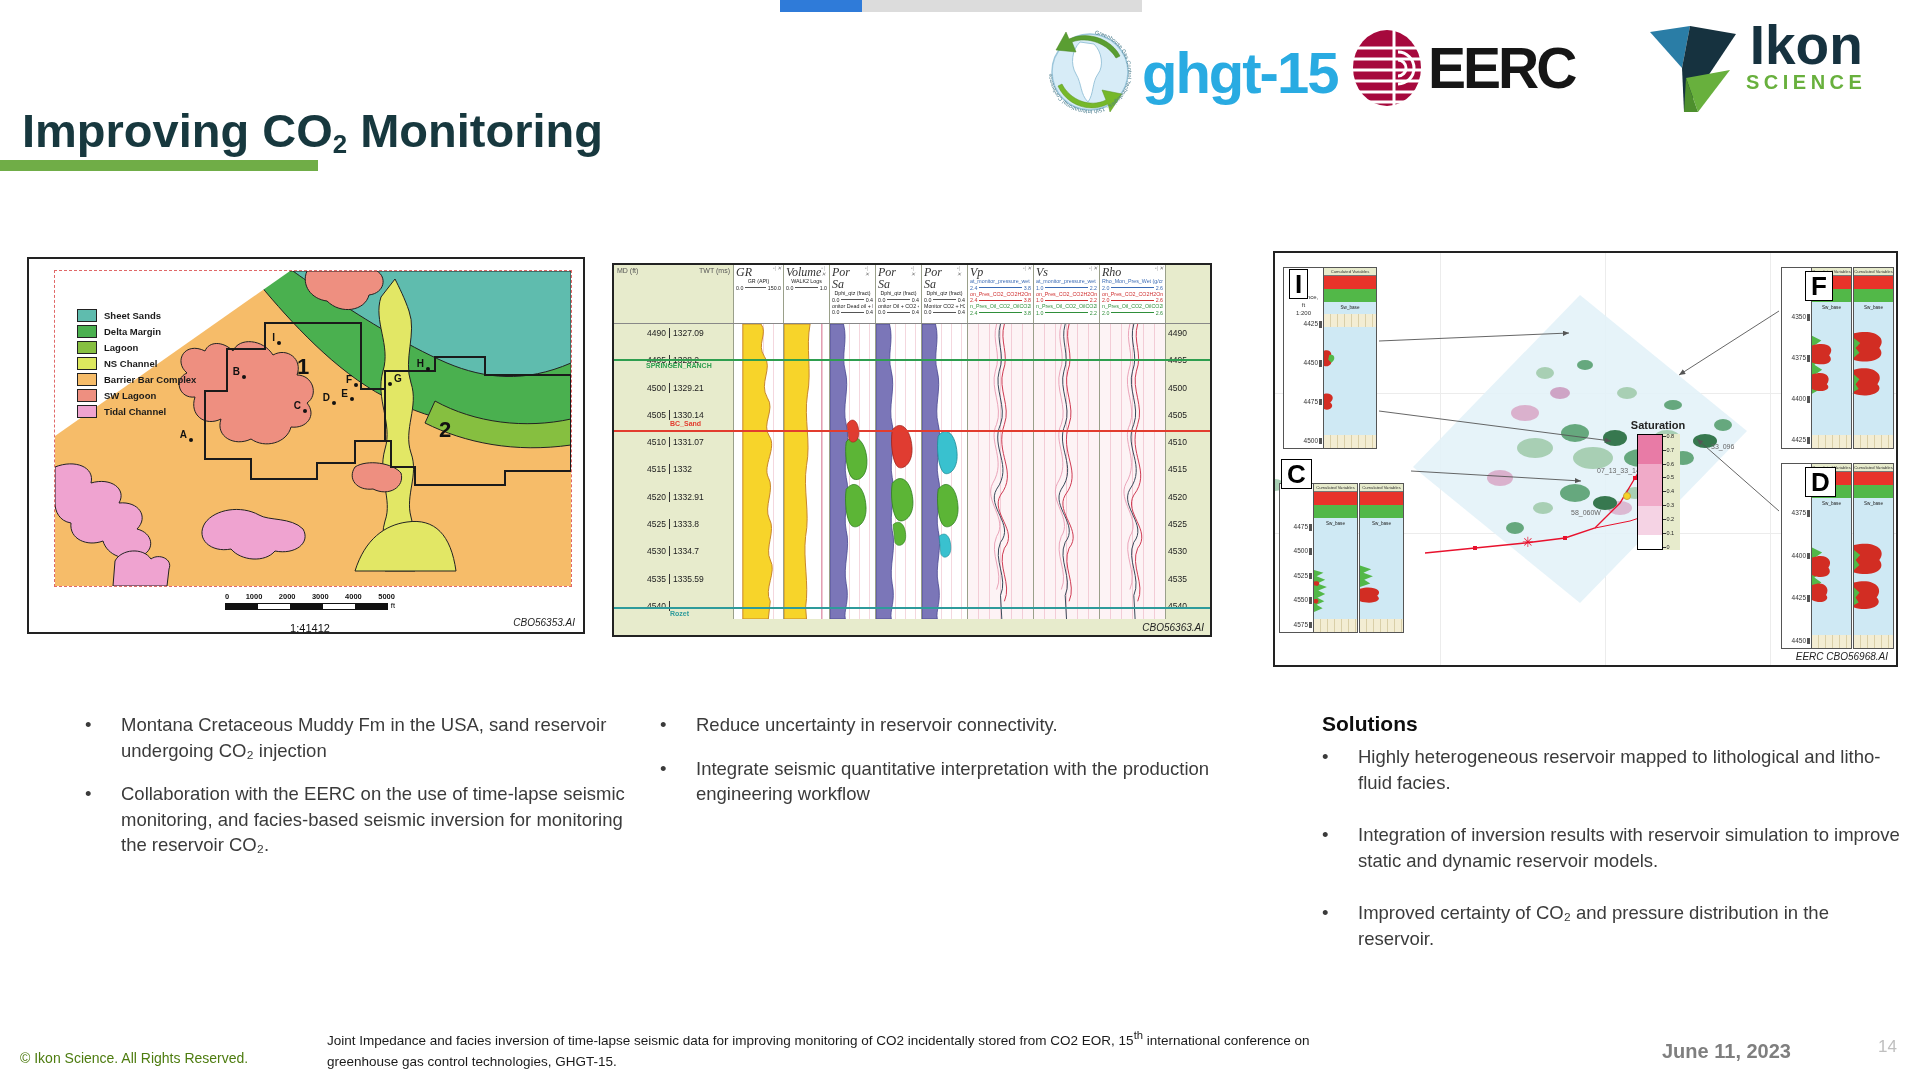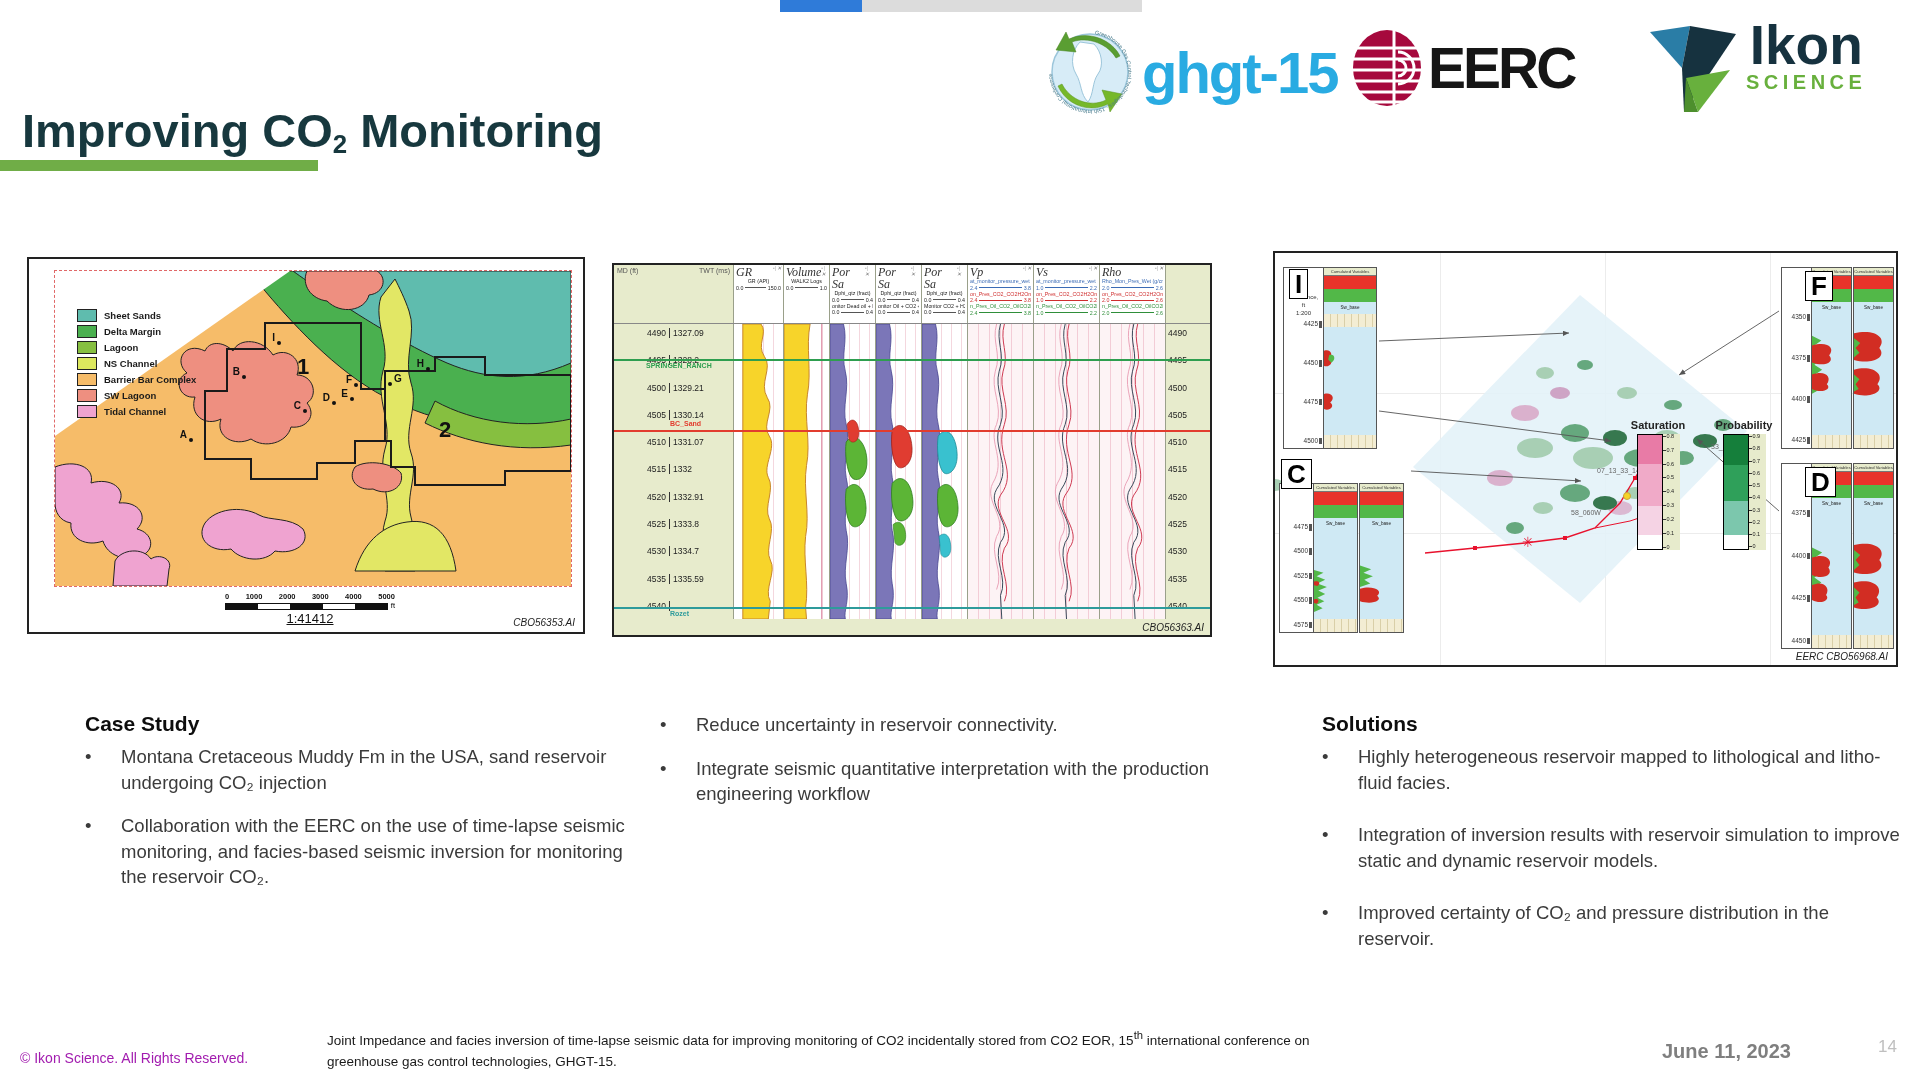--- a/index.html
+++ b/index.html
@@ -29,21 +29,21 @@
   .map-area svg{position:absolute;left:0;top:0;}
   .map-legend{position:absolute;left:22px;top:38px;}
   .lg-row{display:flex;align-items:center;margin-bottom:3px;}
   .lg-swatch{width:18px;height:11px;border:1px solid #222;margin-right:7px;flex:0 0 auto;}
   .lg-label{font-size:9.5px;font-weight:bold;color:#1a1a1a;white-space:nowrap;}
   .map-scale{position:absolute;left:196px;top:333px;width:170px;text-align:center;}
   .scale-ticks{display:flex;justify-content:space-between;font-size:7.5px;color:#111;font-weight:bold;}
   .scale-bar{height:5px;border:1px solid #111;display:flex;margin-top:1px;}
   .scale-bar span{flex:1;}
   .sb-b{background:#111;} .sb-w{background:#fff;}
-  .scale-ratio{font-size:13px;color:#111;margin-top:1px;text-decoration:underline;}
+  .scale-ratio{font-size:11px;color:#111;margin-top:12px;}
   .map-caption{position:absolute;right:8px;bottom:4px;font-size:10px;font-style:italic;color:#222;}
   
   #log-panel{left:612px;top:263px;width:600px;height:374px;background:#e7ebcc;}
   .log-grid{position:absolute;left:0;top:0;right:0;bottom:16px;display:flex;flex-direction:column;}
   .log-head{display:flex;height:58px;border-bottom:1px solid #888;}
   .log-body{display:flex;flex:1;position:relative;}
   .cell{box-sizing:border-box;border-right:1px solid #9aa08a;}
   .c-md{width:120px;} .c-gr{width:50px;} .c-vol{width:46px;} .c-ps{width:46px;}
   .c-v{width:66px;} .c-rd{width:28px;border-right:none;}
   .hd{background:#fff;padding:1px 2px;overflow:hidden;}
@@ -112,21 +112,21 @@
   .col{position:absolute;top:712px;}
   #col-case{left:85px;width:545px;}
   #col-chal{left:660px;width:585px;}
   #col-sol{left:1322px;width:580px;}
   .col h2{margin:0 0 8px 0;font-size:21px;font-weight:bold;color:#0d0d0d;}
   .bullets{margin:0;padding:0;list-style:none;}
   .bullets li{display:flex;font-size:18.5px;color:#3b3b3b;line-height:1.38;margin-bottom:18px;}
   #col-sol .bullets li{margin-bottom:27px;}
   .bullets li::before{content:"•";flex:0 0 36px;color:#3b3b3b;}
   
-  .foot-copy{position:absolute;left:20px;top:1050px;font-size:14px;color:#a21caf;}
+  .foot-copy{position:absolute;left:20px;top:1050px;font-size:14px;color:#4d7c0f;}
   .foot-cite{position:absolute;left:327px;top:1026px;width:1055px;font-size:13.5px;color:#1a1a1a;line-height:1.6;}
   .foot-date{position:absolute;left:1662px;top:1040px;font-size:20px;font-weight:bold;color:#7f7f7f;}
   .foot-page{position:absolute;left:1878px;top:1037px;font-size:17px;color:#bfbfbf;}
 </style>
 </head>
 <body>
 
 <div class="slide">
 
   <div class="topbar-blue"></div>
@@ -810,45 +810,25 @@
             <div>0.6</div>
             <div>0.5</div>
             <div>0.4</div>
             <div>0.3</div>
             <div>0.2</div>
             <div>0.1</div>
             <div>0</div>
           </div>
       </div>
     </div>
-    <div class="cbar-wrap" style="left:426px;top:166px;width:86px;">
-      <div class="cbar-title">Probability</div>
-      <div class="cbar-row" style="justify-content:center;">
-        <div class="cbar" id="prob-bar"></div>
-        <div class="cticks">
-
-        <div>0.9</div>
-            <div>0.8</div>
-            <div>0.7</div>
-            <div>0.6</div>
-            <div>0.5</div>
-            <div>0.4</div>
-            <div>0.3</div>
-            <div>0.2</div>
-            <div>0.1</div>
-            <div>0</div>
-          </div>
-      </div>
-    </div>
 
     <div class="res-caption">EERC CBO56968.AI</div>
   </div>
 
   <div class="col" id="col-case">
-    <h2>Case Study</h2>
     <ul class="bullets">
 
     <li>
           <span>Montana Cretaceous Muddy Fm in the USA, sand reservoir undergoing CO₂ injection</span>
         </li>
         <li>
           <span>Collaboration with the EERC on the use of time-lapse seismic monitoring, and facies-based seismic inversion for monitoring the reservoir CO₂.</span>
         </li>
       </ul>
   </div>

